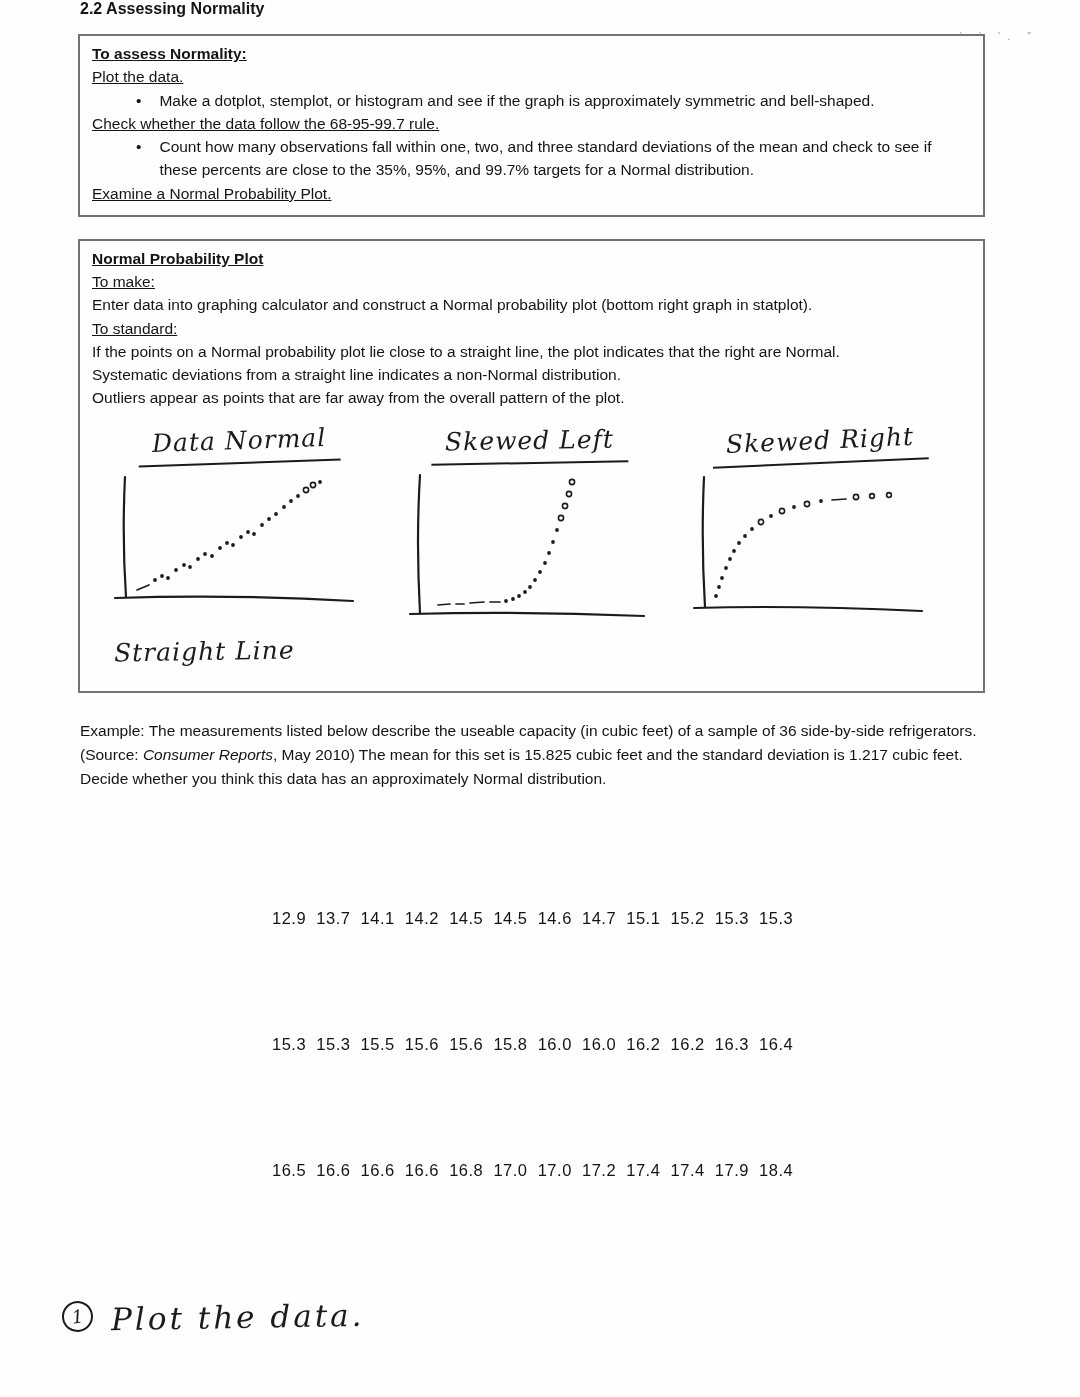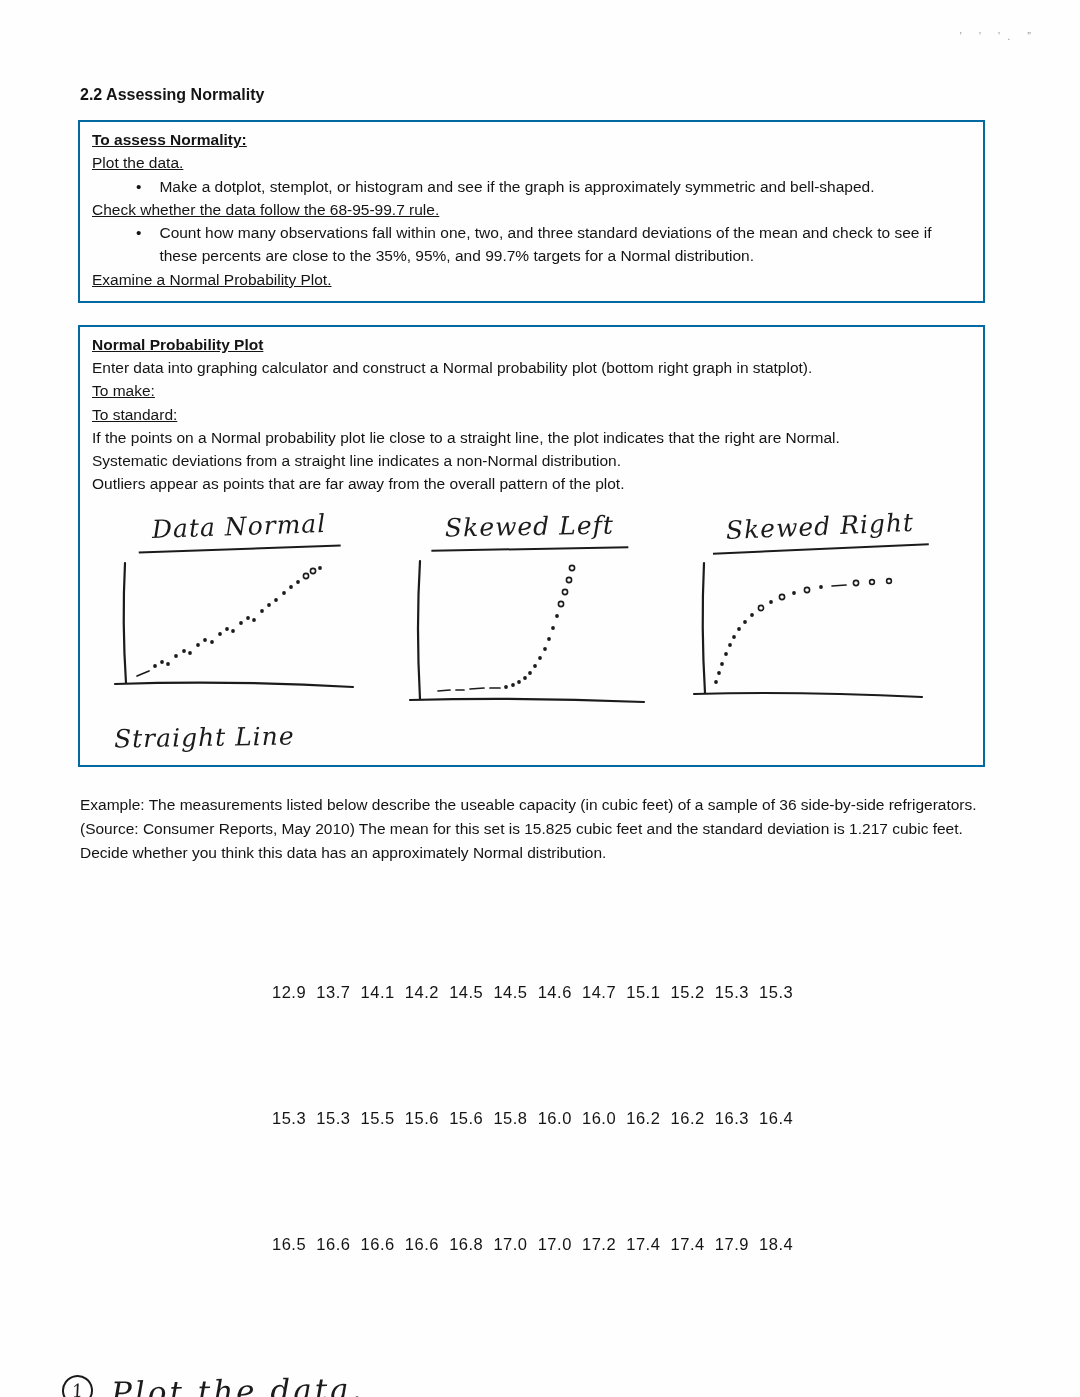--- a/index.html
+++ b/index.html
@@ -3,45 +3,45 @@
 <meta charset="utf-8">
 <style>
   * { margin:0; padding:0; box-sizing:border-box; }
   html,body { background:#ffffff; }
   .page {
     position:relative; width:1080px; height:1397px; margin:0 auto;
     background:#fefefe; color:#141414; overflow:hidden;
     font-family:"Liberation Sans", sans-serif;
   }
   .scan-marks { position:absolute; top:30px; right:42px; color:#9b9b9b; font-size:11px; letter-spacing:7px; }
-  .page-title { padding-top:86px; margin-left:80px; font-size:16px; font-weight:700; }
+  .page-title { margin-left:80px; font-size:16px; font-weight:700; }
 
   .rule-box {
-    border:2px solid #0369a1; margin:16px 95px 8px 78px;
+    border:2px solid #737373; margin:16px 95px 8px 78px;
     padding:6px 16px 10px 12px; font-size:15.5px; line-height:1.5;
   }
-  .rule-box.second { margin-top:22px; padding-bottom:6px; }
+  .rule-box.second { margin-top:22px; padding-bottom:18px; }
   .b { font-weight:700; }
   .u { text-decoration:underline; }
   .bullet-row { display:flex; }
   .bullet-glyph { margin:0 18px 0 44px; }
   .bullet-text { flex:1; max-width:790px; }
 
   .hand { font-family:"DejaVu Serif", serif; font-style:italic; color:#1b1b1b; }
 
   .sketch-row { display:flex; justify-content:space-between; margin-top:12px; padding:0 8px; }
   .sketch { width:278px; display:flex; flex-direction:column; align-items:center; }
   .sketch-title { font-size:25px; border-bottom:2.5px solid #1b1b1b; padding:0 14px 2px; margin-bottom:6px; letter-spacing:1px; }
   .t1 { transform:rotate(-2deg); }
   .t2 { transform:rotate(-1deg); }
   .t3 { transform:rotate(-2.5deg); }
   .sketch-caption { font-size:25px; align-self:flex-start; margin:4px 0 2px 14px; letter-spacing:1px; transform:rotate(-1deg); }
 
   .example { margin:26px 100px 0 80px; font-size:15.5px; line-height:1.55; }
-  .it { }
+  .it { font-style:italic; }
 
   .data-rows { margin:22px 8px 0 272px; font-size:16.5px; line-height:42px; white-space:pre; letter-spacing:0.5px; }
 
   .step1 { margin:24px 0 0 62px; display:flex; align-items:center; gap:18px; }
   .circle-num {
     width:31px; height:31px; border:2.5px solid #1b1b1b; border-radius:50%;
     display:inline-flex; align-items:center; justify-content:center;
     font-size:18px; transform:rotate(-8deg);
   }
   .step1-text { font-size:31px; letter-spacing:3px; transform:rotate(-1deg); }
@@ -69,22 +69,22 @@
     <div><span class="u">Check whether the data follow the 68-95-99.7 rule.</span></div>
     <div class="bullet-row">
       <span class="bullet-glyph">•</span>
       <span class="bullet-text">Count how many observations fall within one, two, and three standard deviations of the mean and check to see if these percents are close to the 35%, 95%, and 99.7% targets for a Normal distribution.</span>
     </div>
     <div><span class="u">Examine a Normal Probability Plot.</span></div>
   </section>
 
   <section class="rule-box second">
     <div class="b u">Normal Probability Plot</div>
+    <div><span class="u">To make:</span></div>
     <div>Enter data into graphing calculator and construct a Normal probability plot (bottom right graph in statplot).</div>
-    <div><span class="u">To make:</span></div>
     <div><span class="u">To standard:</span></div>
     <div>If the points on a Normal probability plot lie close to a straight line, the plot indicates that the right are Normal.</div>
     <div>Systematic deviations from a straight line indicates a non-Normal distribution.</div>
     <div>Outliers appear as points that are far away from the overall pattern of the plot.</div>
 
     <div class="sketch-row">
 
       <figure class="sketch">
         <span class="hand sketch-title t1">Data Normal</span>
         <svg width="276" height="160" viewBox="0 0 276 160">

